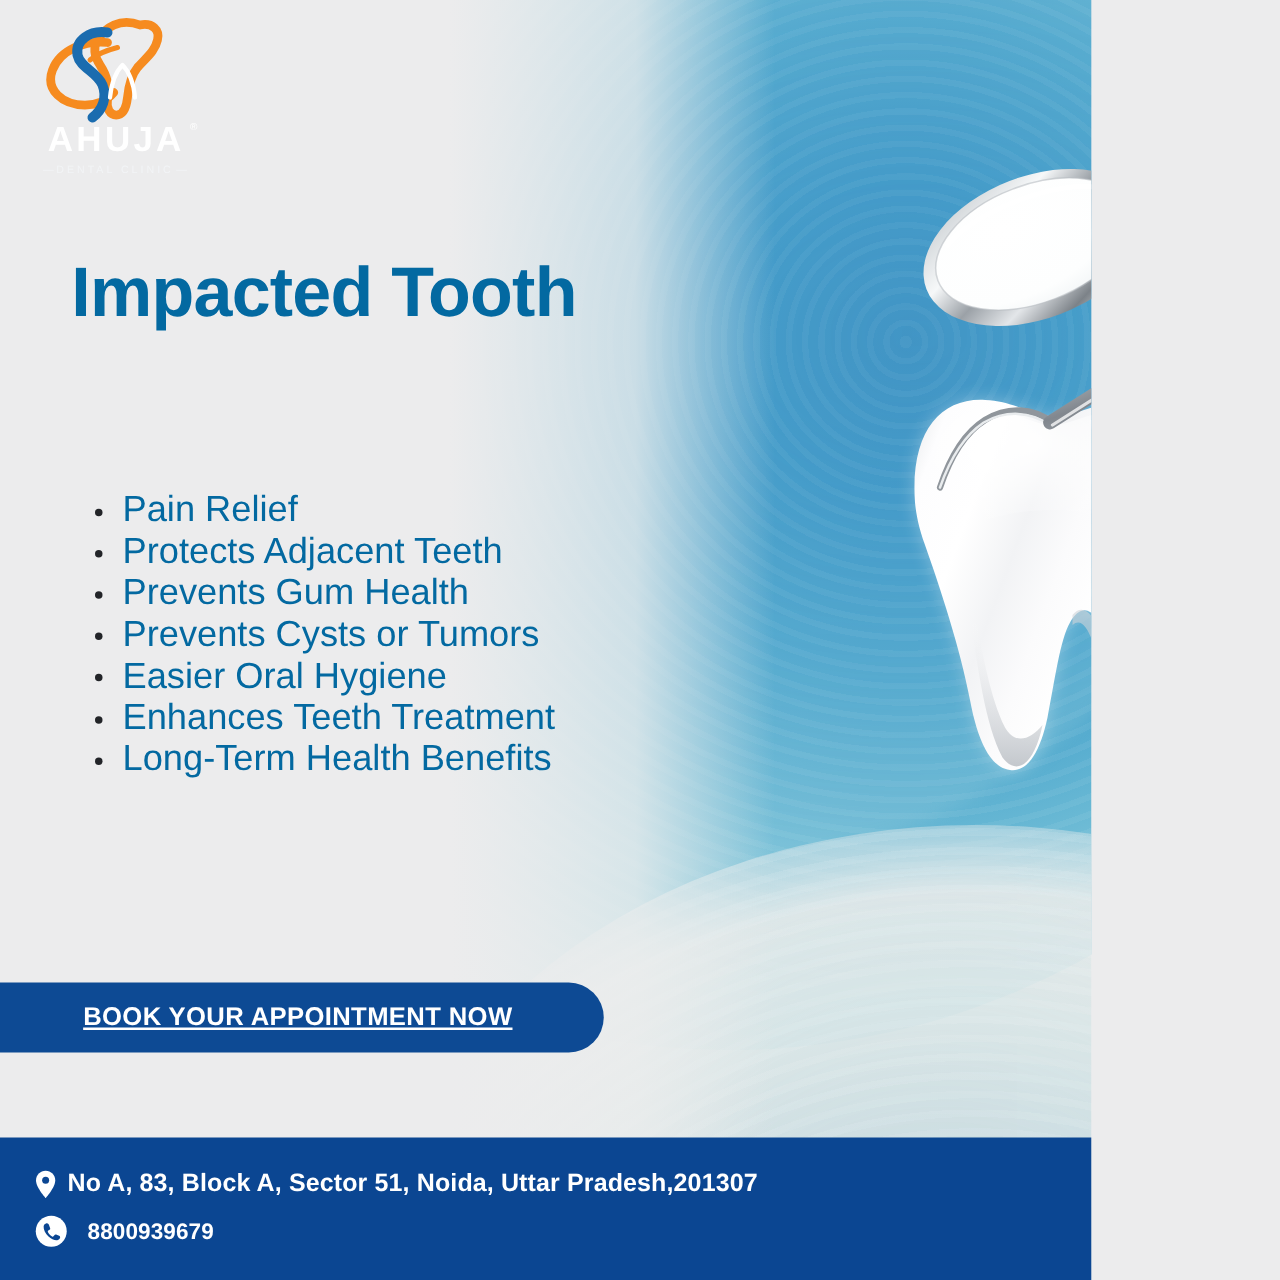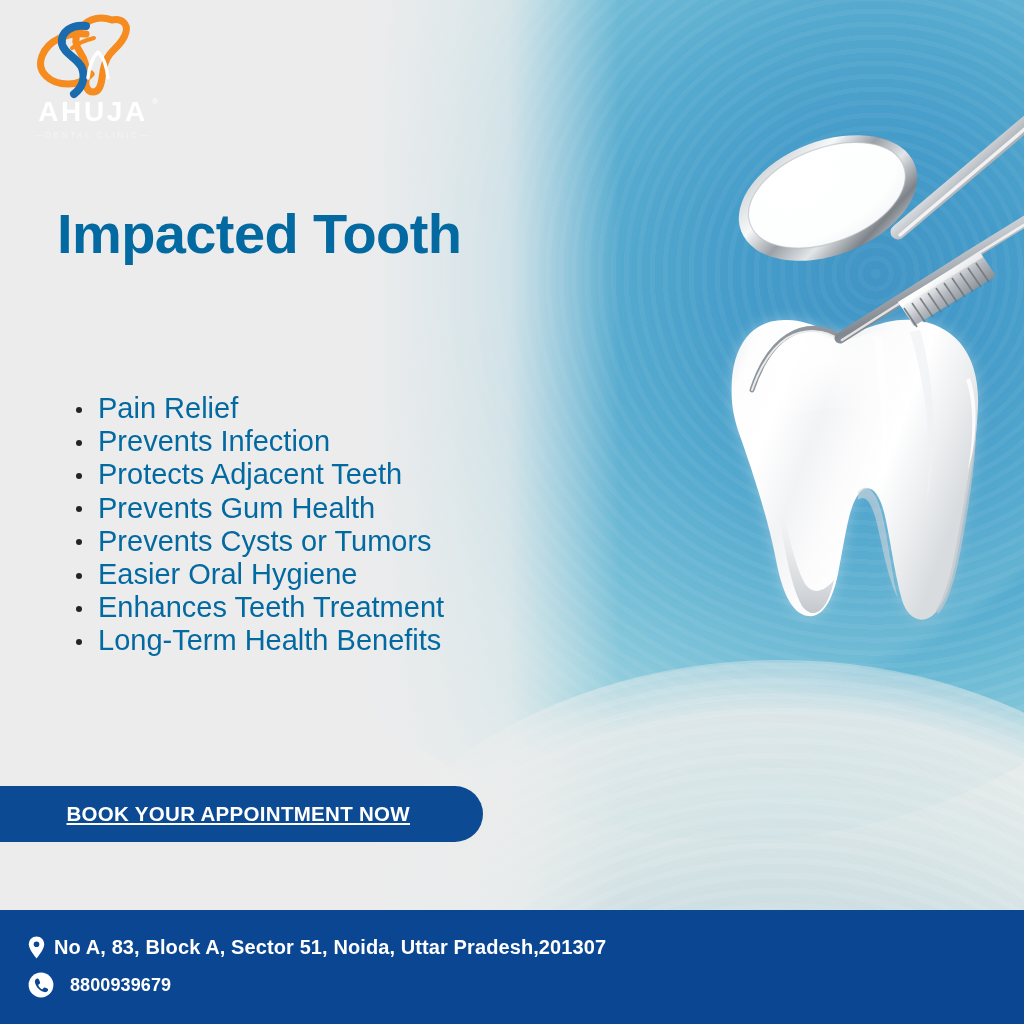--- a/index.html
+++ b/index.html
@@ -7,21 +7,21 @@
 
   html, body {
     width:1024px; height:1024px;
     overflow:hidden;
     font-family:"Liberation Sans", sans-serif;
     background:#ececed;
   }
 
   #poster {
     position:relative;
-    width:1024px; height:1024px;
+    width:873px; height:1024px;
     background:#ececed;
     overflow:hidden;
   }
 
   
   .bg-layer { position:absolute; inset:0; pointer-events:none; }
 
   
   .bg-topright {
     position:absolute;
@@ -436,21 +436,20 @@
       </div>
     </div>
   </div>
 
   <h1 class="headline">
     <span>Impacted Tooth</span>
   </h1>
 
   <ul class="benefits">
     <li>Pain Relief</li>
-    <li>Prevents Infection</li>
     <li>Protects Adjacent Teeth</li>
     <li>Prevents Gum Health</li>
     <li>Prevents Cysts or Tumors</li>
     <li>Easier Oral Hygiene</li>
     <li>Enhances Teeth Treatment</li>
     <li>Long-Term Health Benefits</li>
   </ul>
 
   <button class="cta">
     <span class="cta-label">BOOK YOUR APPOINTMENT NOW</span>

